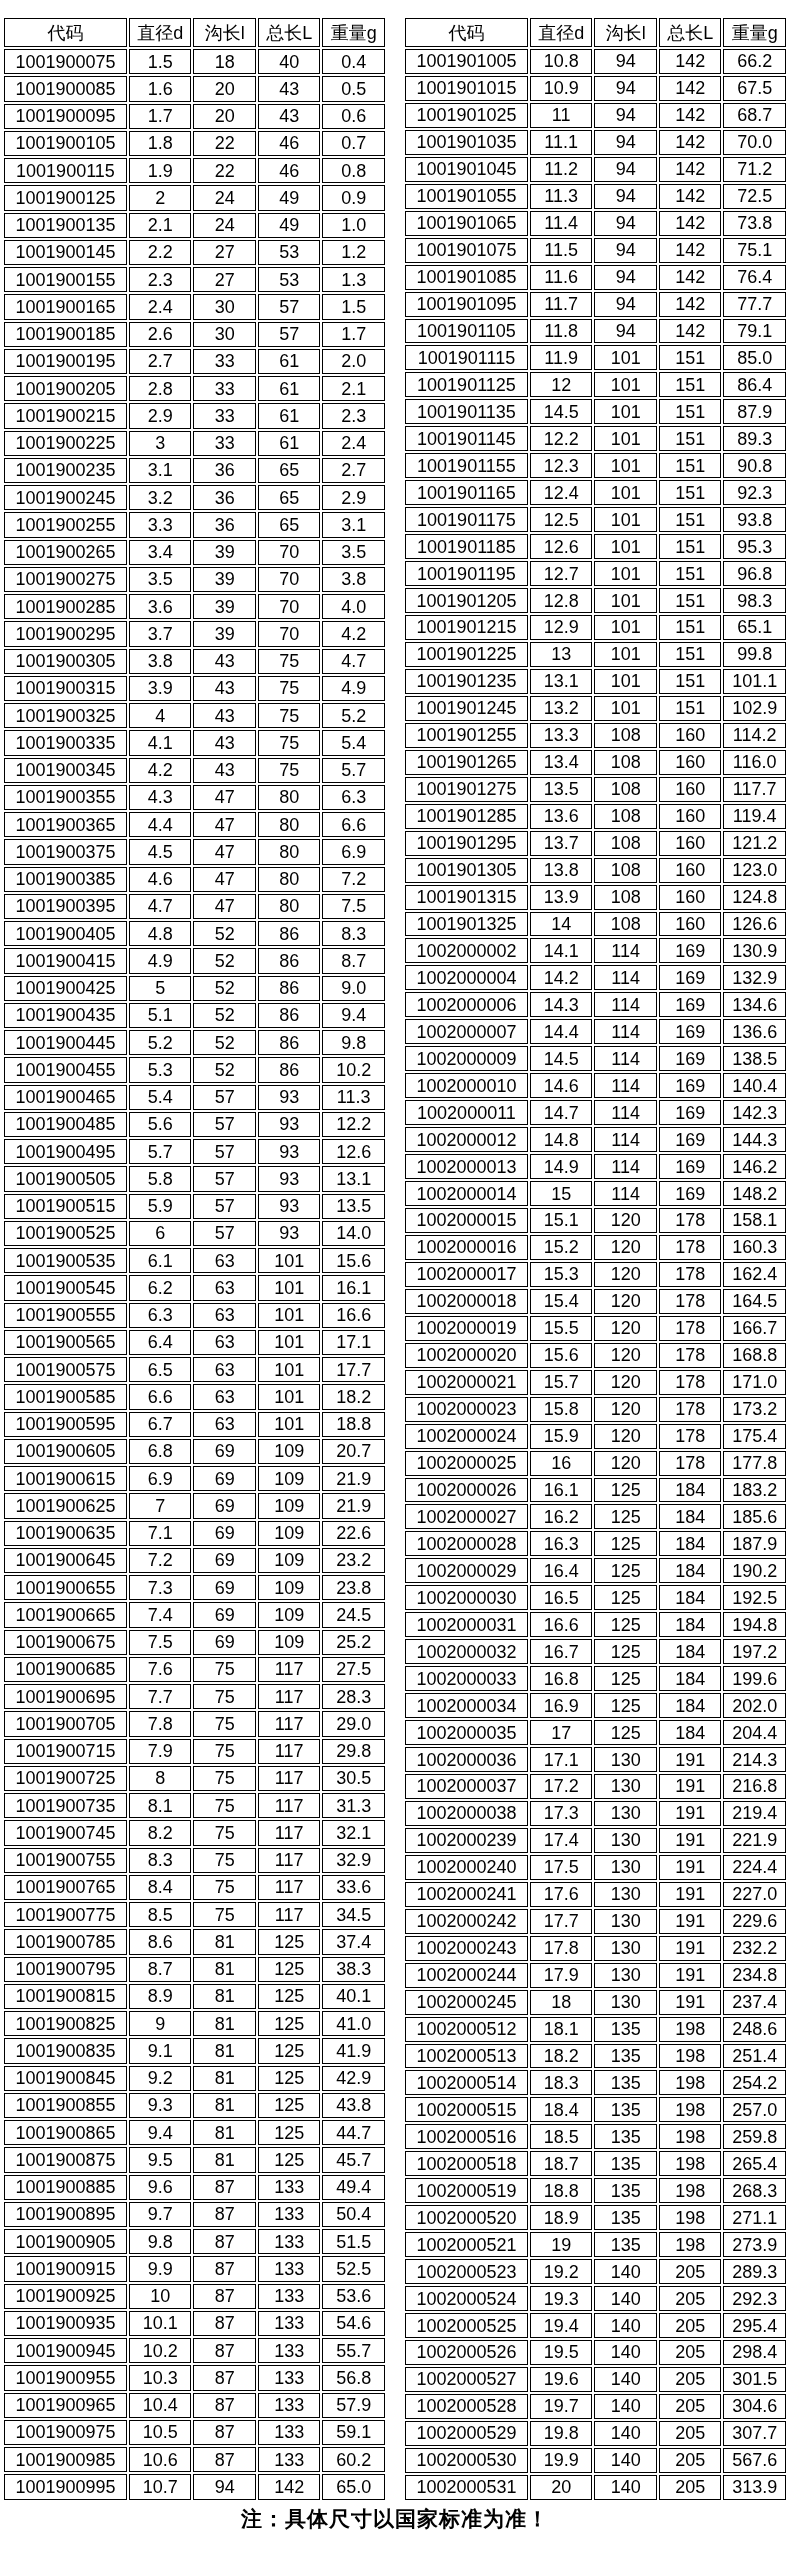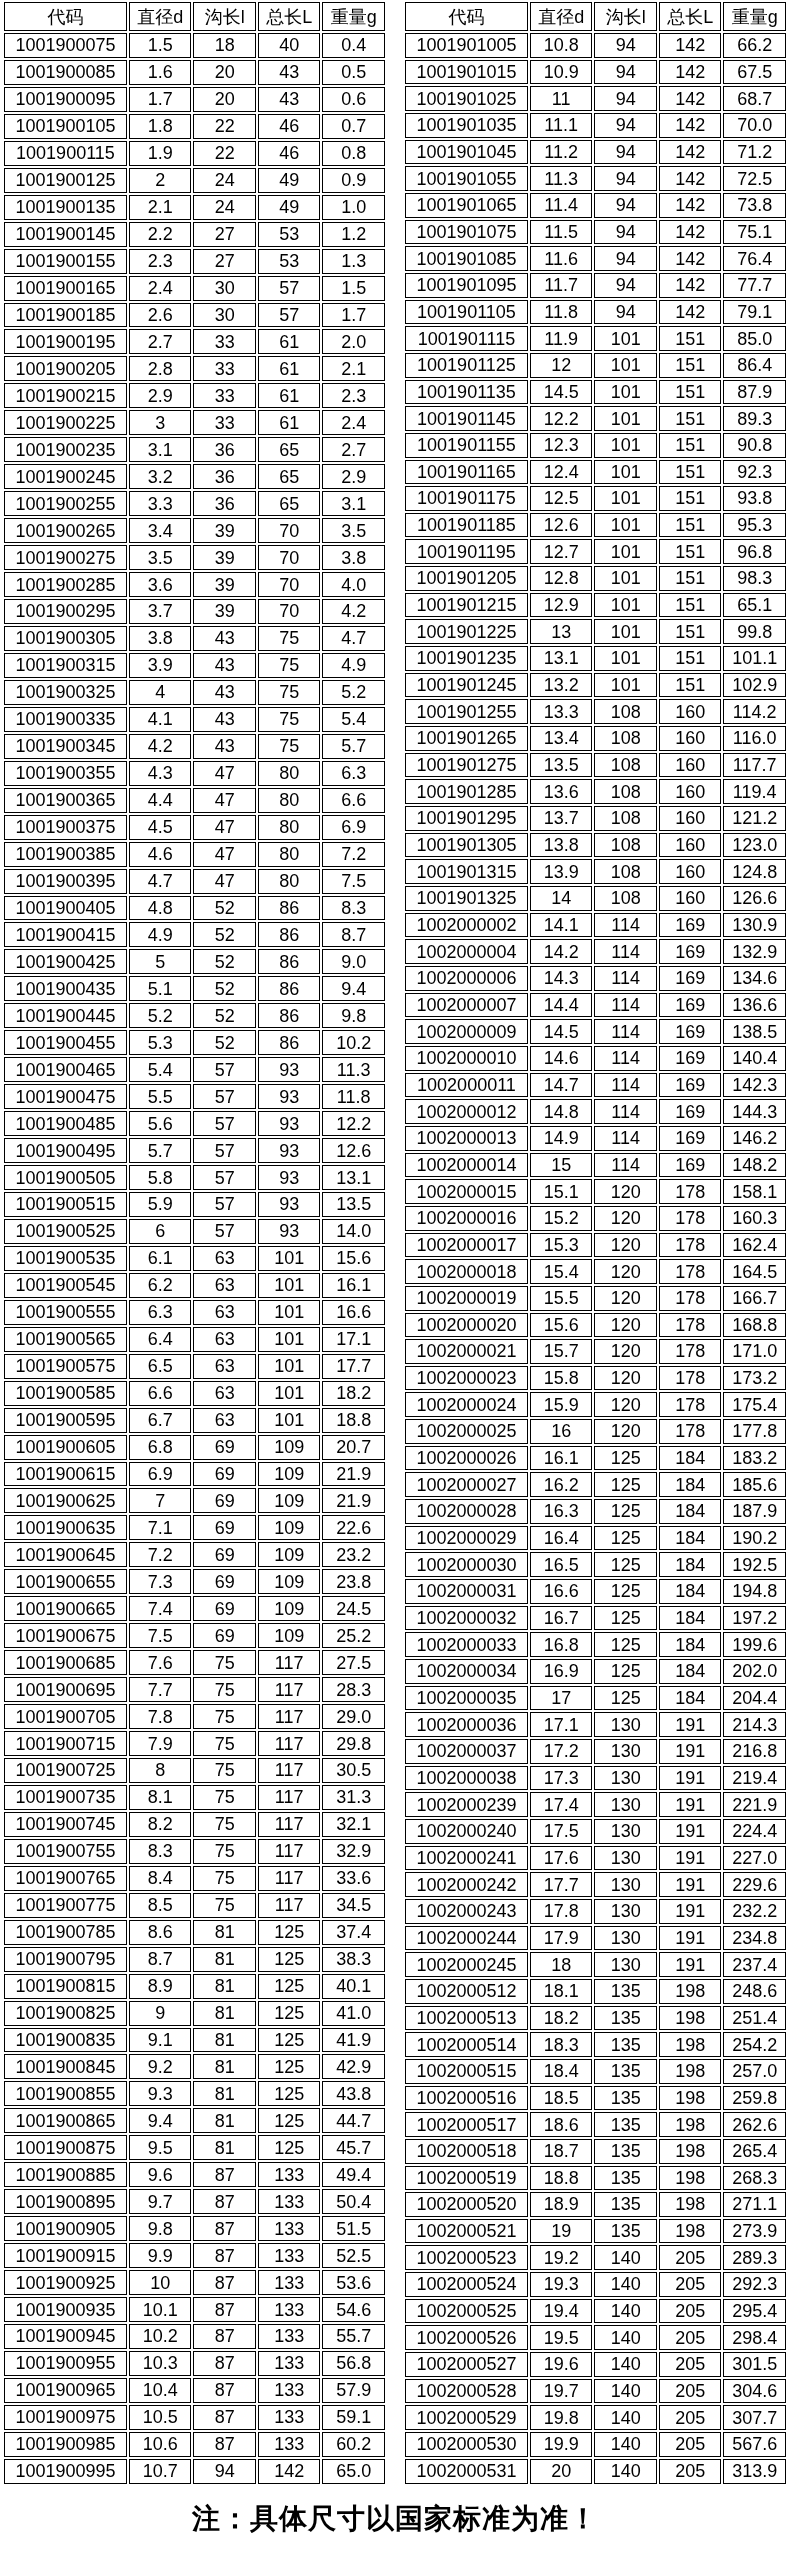--- a/index.html
+++ b/index.html
@@ -14,21 +14,21 @@
     color: #000000;
     font-family: "Liberation Sans", sans-serif;
     display: flex;
     flex-direction: column;
     box-sizing: border-box;
     overflow: hidden;
   }
   .tables {
     display: flex;
     justify-content: space-between;
-    padding: 0 2px;
+    padding: 16px 2px;
     gap: 12px;
     height: 2488px;
     box-sizing: border-box;
   }
   table.spec {
     border-collapse: separate;
     border-spacing: 2px;
     table-layout: fixed;
     width: 385px;
     height: 2486px;
@@ -51,21 +51,21 @@
   table.spec th {
     font-weight: normal;
     height: 27px;
     font-size: 18px;
   }
   .note {
     flex: 1;
     display: flex;
     align-items: center;
     justify-content: center;
-    font-size: 28px;
+    font-size: 21px;
     font-weight: bold;
     letter-spacing: 1px;
   }
 </style>
 </head>
 <body>
 
 <div class="page">
   <div class="tables">
     <table class="spec">
@@ -353,27 +353,20 @@
             <td>10.2</td>
           </tr>
           <tr>
             <td>1001900465</td>
             <td>5.4</td>
             <td>57</td>
             <td>93</td>
             <td>11.3</td>
           </tr>
           <tr>
-            <td>1001900475</td>
-            <td>5.5</td>
-            <td>57</td>
-            <td>93</td>
-            <td>11.8</td>
-          </tr>
-          <tr>
             <td>1001900485</td>
             <td>5.6</td>
             <td>57</td>
             <td>93</td>
             <td>12.2</td>
           </tr>
           <tr>
             <td>1001900495</td>
             <td>5.7</td>
             <td>57</td>
@@ -1283,27 +1276,20 @@
             <td>257.0</td>
           </tr>
           <tr>
             <td>1002000516</td>
             <td>18.5</td>
             <td>135</td>
             <td>198</td>
             <td>259.8</td>
           </tr>
           <tr>
-            <td>1002000517</td>
-            <td>18.6</td>
-            <td>135</td>
-            <td>198</td>
-            <td>262.6</td>
-          </tr>
-          <tr>
             <td>1002000518</td>
             <td>18.7</td>
             <td>135</td>
             <td>198</td>
             <td>265.4</td>
           </tr>
           <tr>
             <td>1002000519</td>
             <td>18.8</td>
             <td>135</td>

